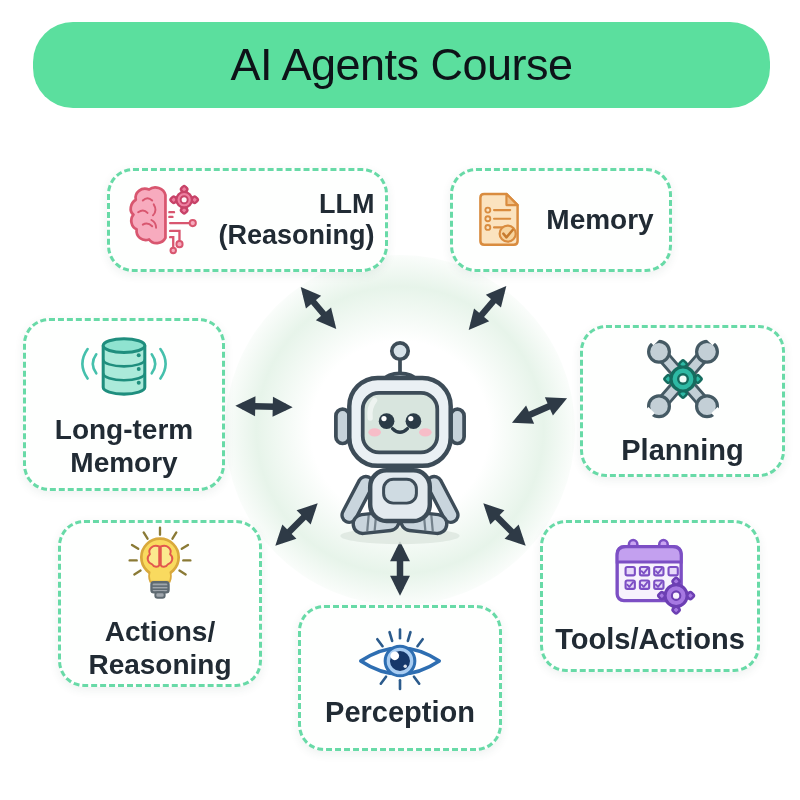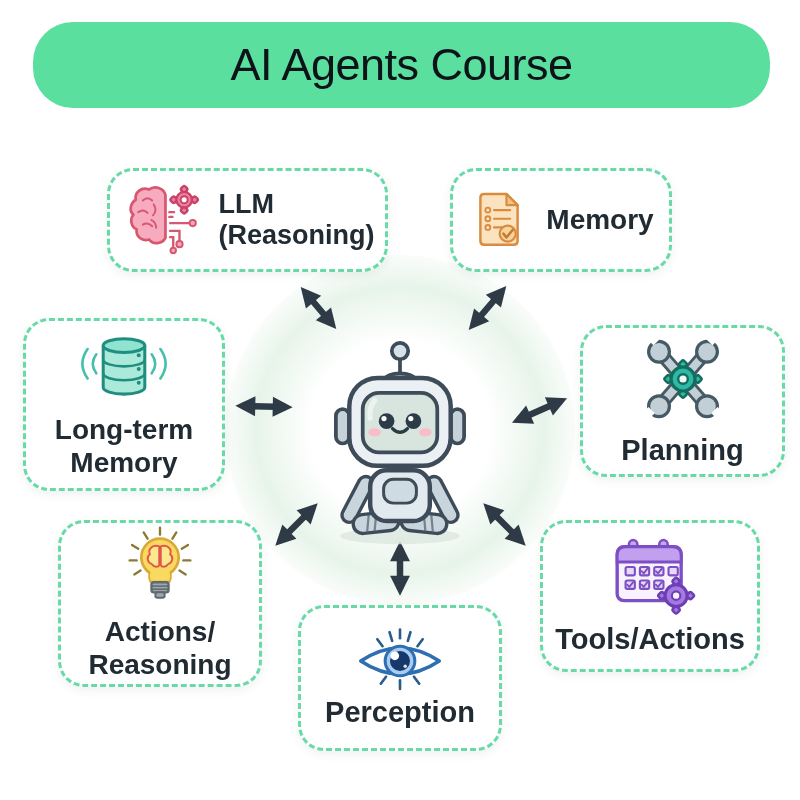--- a/index.html
+++ b/index.html
@@ -12,21 +12,21 @@
          font-family:"Liberation Sans","DejaVu Sans",sans-serif}
   .banner{position:absolute;left:33px;top:22px;width:737px;height:86px;border-radius:40px;
           background:var(--banner-bg);display:flex;align-items:center;justify-content:center}
   .banner h1{font-size:45px;font-weight:normal;color:var(--banner-text);letter-spacing:-.5px}
   .glow{position:absolute;left:225px;top:255px;width:350px;height:350px;border-radius:50%;
         background:radial-gradient(circle,#ffffff 0%,#ffffff 36%,var(--glow) 58%,rgba(231,244,234,0) 74%)}
   .node{position:absolute;background:var(--node-bg);border:3.5px dashed var(--node-border);
         border-radius:26px;box-shadow:0 3px 10px rgba(40,80,60,.08);display:flex;
         align-items:center;justify-content:center;color:var(--label);font-weight:bold}
   .node .lbl{line-height:1.15}
-  .row{flex-direction:row;text-align:left}
+  .row{flex-direction:row;text-align:right}
   .col{flex-direction:column;text-align:center}
   .n-llm{left:107px;top:168px;width:281px;height:104px;gap:12px;padding-left:8px;font-size:27px}
   .n-memory{left:450px;top:168px;width:222px;height:104px;gap:16px;font-size:28px}
   .n-ltm{left:23px;top:318px;width:202px;height:173px;gap:6px;font-size:28px}
   .n-planning{left:580px;top:325px;width:205px;height:152px;gap:11px;font-size:29px}
   .n-feedback{left:58px;top:520px;width:204px;height:167px;gap:4px;font-size:28px}
   .n-perception{left:298px;top:605px;width:204px;height:146px;font-size:29px}
   .n-tools{left:540px;top:520px;width:220px;height:152px;gap:8px;font-size:29px}
   .arrows{position:absolute;left:0;top:0;width:800px;height:800px;pointer-events:none}
   .arrows line{stroke:var(--arrow);stroke-width:6.5}

